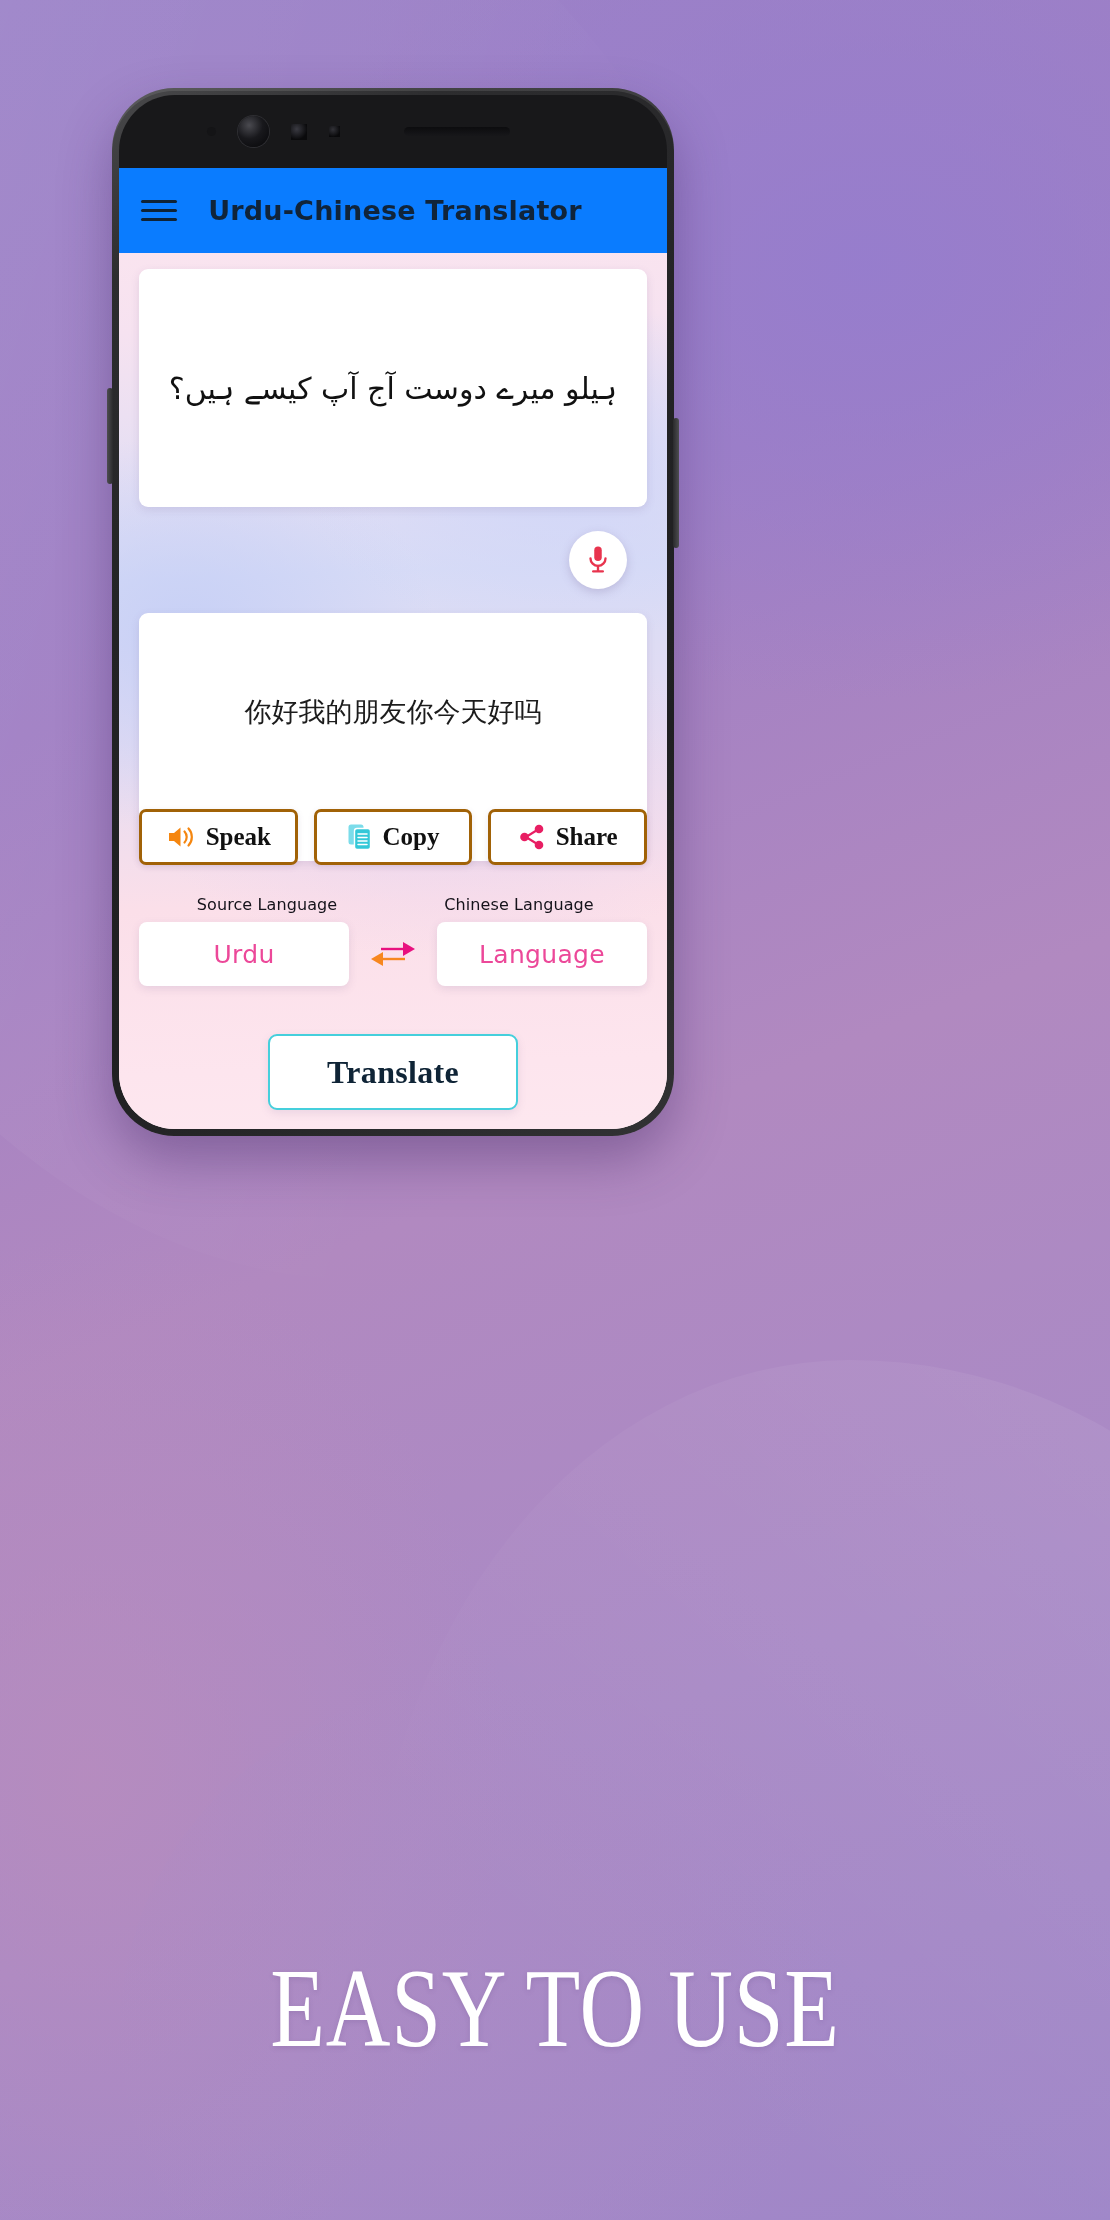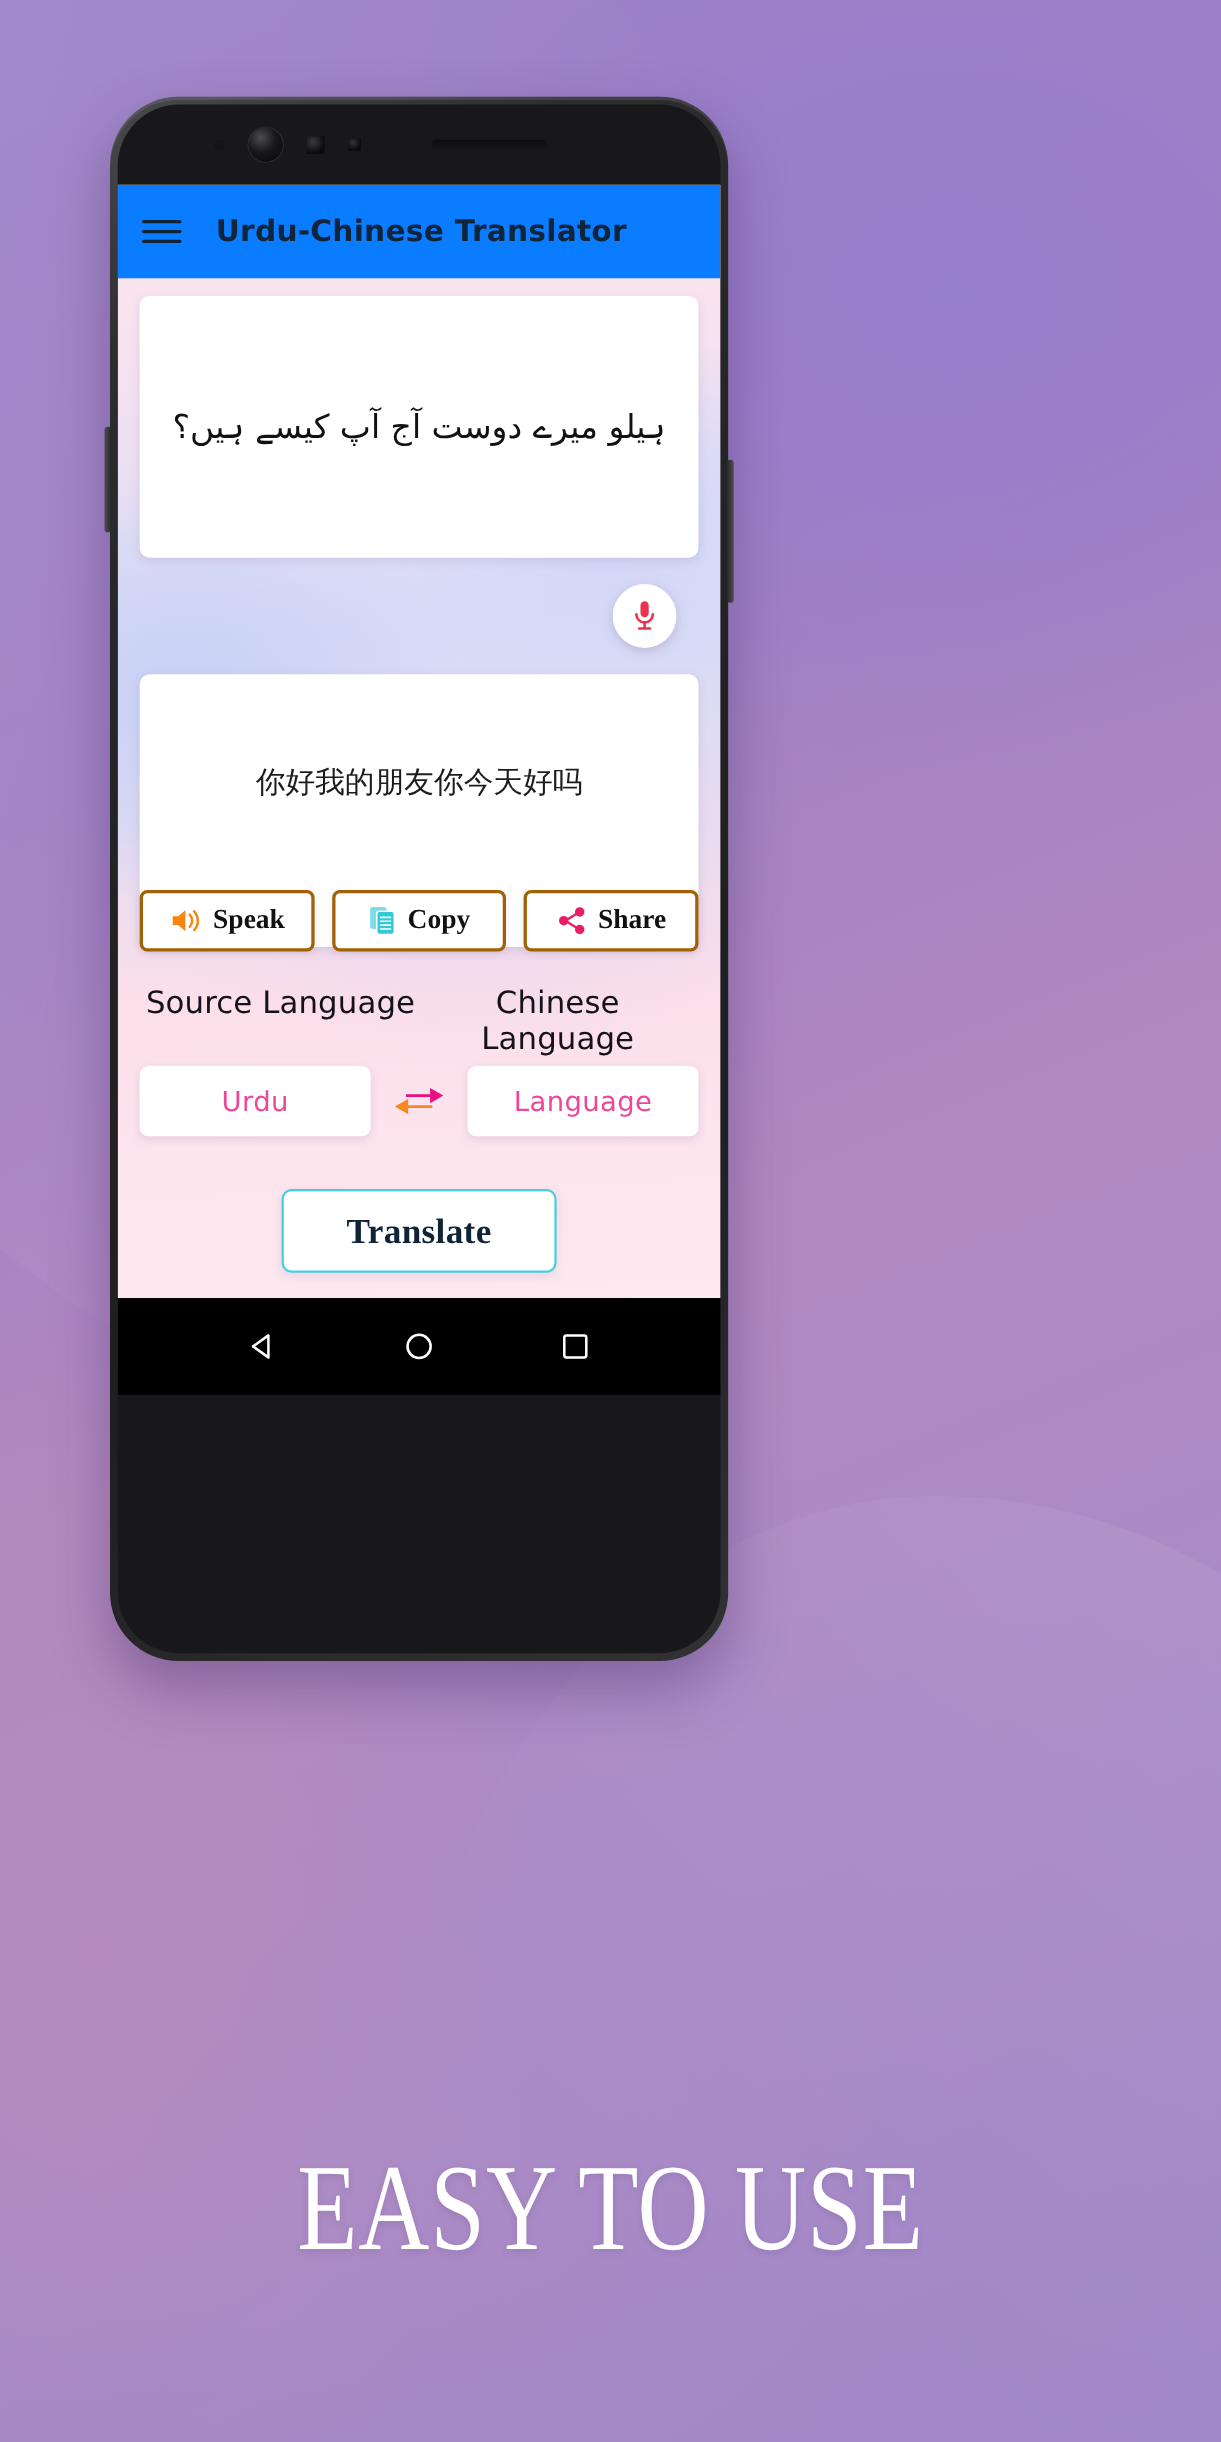--- a/index.html
+++ b/index.html
@@ -50,22 +50,22 @@
     letter-spacing: 1px;
     color: #ffffff;
     transform: scaleX(0.80);
     line-height: 1.0;
     text-shadow: 0 2px 6px rgba(90,60,120,0.18);
   }
 
   
   #phone {
     position: absolute;
-    left: 100px; top: 88px;
-    width: 562px; height: 1422px;
+    left: 112px; top: 88px;
+    width: 562px; height: 1048px;
     border-radius: 62px;
     background: linear-gradient(150deg, #4a4a4c 0%, #2d2d2f 14%, #232325 40%, #1f1f21 70%, #323234 100%);
     box-shadow: 0 24px 52px rgba(60,35,95,0.38), 0 3px 0 rgba(255,255,255,0.10) inset;
     padding: 8px;
   }
   #phone-inner {
     position: absolute;
     inset: 7px;
     border-radius: 56px;
     background: #18181a;
@@ -242,21 +242,21 @@
   
   #lang-section { margin-top: 24px; }
   #lang-labels {
     display: flex;
     padding: 0 2px 8px 2px;
   }
   .lang-label {
     flex: 1;
     text-align: center;
     font-family: "DejaVu Sans", sans-serif;
-    font-size: 28px;
+    font-size: 16px;
     color: #14121a;
     letter-spacing: 0.1px;
   }
   #lang-row {
     display: flex;
     align-items: center;
     gap: 12px;
   }
   .lang-box {
     flex: 1;

